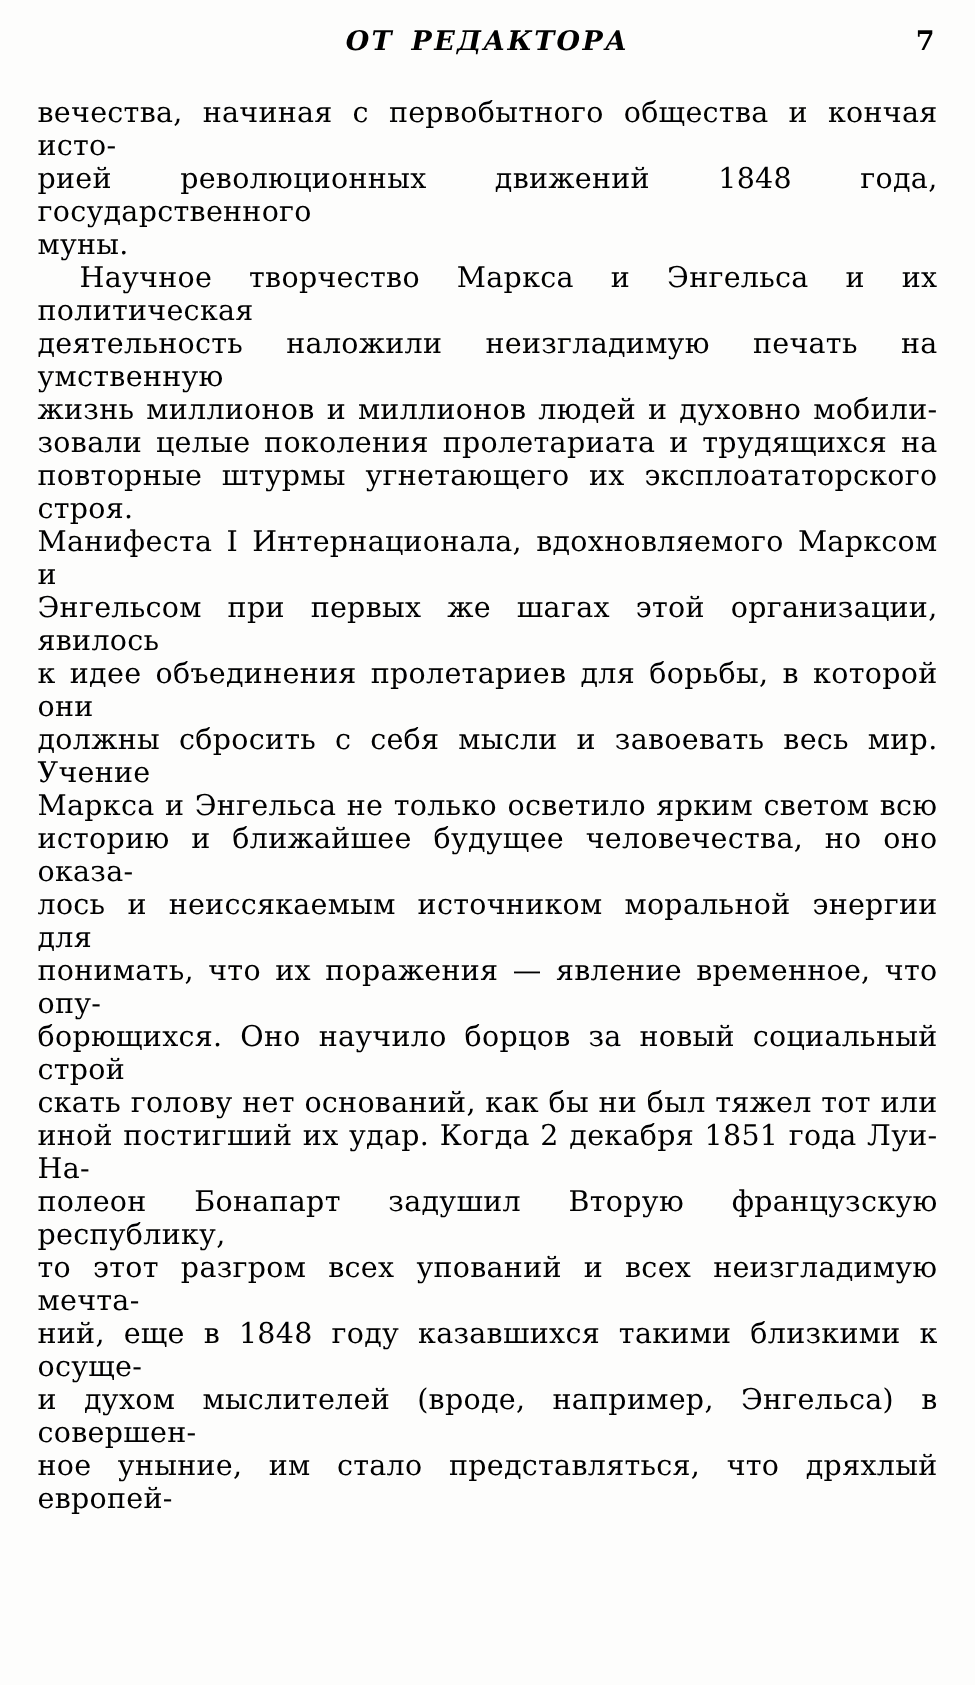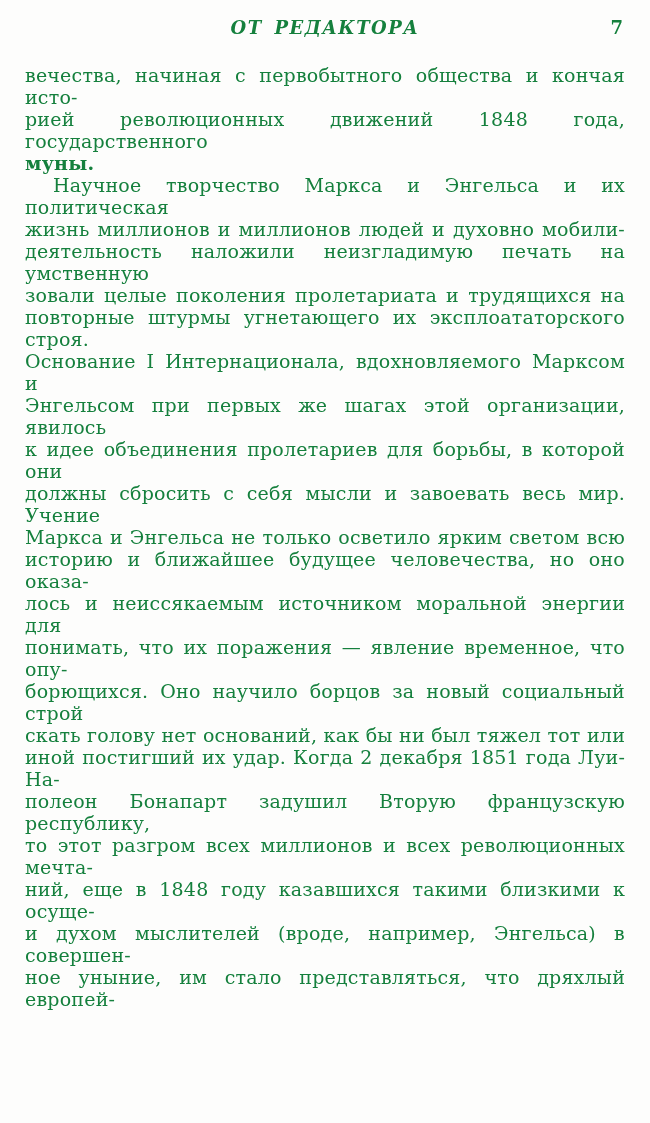--- a/index.html
+++ b/index.html
@@ -9,21 +9,21 @@
   }
   .page {
     position: relative;
     width: 650px;
     height: 1123px;
     margin: 0 auto;
     background: #fdfdfc;
     box-sizing: border-box;
     padding: 16px 25px 0 25px;
     font-family: "DejaVu Serif", "Liberation Serif", serif;
-    color: #15803d;
+    color: #000000;
     overflow: hidden;
   }
   .page-header {
     position: relative;
     height: 24px;
     margin-bottom: 24px;
   }
   .running-title {
     text-align: center;
     font-style: italic;
@@ -46,21 +46,20 @@
     line-height: 22px;
     letter-spacing: 0.2px;
   }
   .line {
     text-align: justify;
     text-align-last: justify;
     white-space: normal;
   }
   .line.endline {
     text-align-last: left;
-    font-weight: bold;
   }
   .line.indent {
     text-indent: 28px;
   }
 </style>
 </head>
 <body>
 
 <div class="page">
   <header class="page-header">
@@ -68,35 +67,35 @@
     <div class="page-number">7</div>
   </header>
   <main class="text-block" id="text-block">
       <div class="paragraph">
         <div class="line">вечества, начиная с первобытного общества и кончая исто-</div>
         <div class="line">рией революционных движений 1848 года, государственного</div>
         <div class="line endline">муны.</div>
       </div>
       <div class="paragraph">
         <div class="line indent">Научное творчество Маркса и Энгельса и их политическая</div>
+        <div class="line">деятельность наложили неизгладимую печать на умственную</div>
         <div class="line">жизнь миллионов и миллионов людей и духовно мобили-</div>
-        <div class="line">деятельность наложили неизгладимую печать на умственную</div>
         <div class="line">зовали целые поколения пролетариата и трудящихся на</div>
         <div class="line">повторные штурмы угнетающего их эксплоататорского строя.</div>
-        <div class="line">Основание I Интернационала, вдохновляемого Марксом и</div>
+        <div class="line">Манифеста I Интернационала, вдохновляемого Марксом и</div>
         <div class="line">Энгельсом при первых же шагах этой организации, явилось</div>
         <div class="line">к идее объединения пролетариев для борьбы, в которой они</div>
         <div class="line">должны сбросить с себя мысли и завоевать весь мир. Учение</div>
         <div class="line">Маркса и Энгельса не только осветило ярким светом всю</div>
         <div class="line">историю и ближайшее будущее человечества, но оно оказа-</div>
         <div class="line">лось и неиссякаемым источником моральной энергии для</div>
         <div class="line">понимать, что их поражения — явление временное, что опу-</div>
         <div class="line">борющихся. Оно научило борцов за новый социальный строй</div>
         <div class="line">скать голову нет оснований, как бы ни был тяжел тот или</div>
         <div class="line">иной постигший их удар. Когда 2 декабря 1851 года Луи-На-</div>
         <div class="line">полеон Бонапарт задушил Вторую французскую республику,</div>
-        <div class="line">то этот разгром всех миллионов и всех революционных мечта-</div>
+        <div class="line">то этот разгром всех упований и всех неизгладимую мечта-</div>
         <div class="line">ний, еще в 1848 году казавшихся такими близкими к осуще-</div>
         <div class="line">и духом мыслителей (вроде, например, Энгельса) в совершен-</div>
         <div class="line">ное уныние, им стало представляться, что дряхлый европей-</div>
       </div>
     </main>
 </div>
 
 </body></html>

